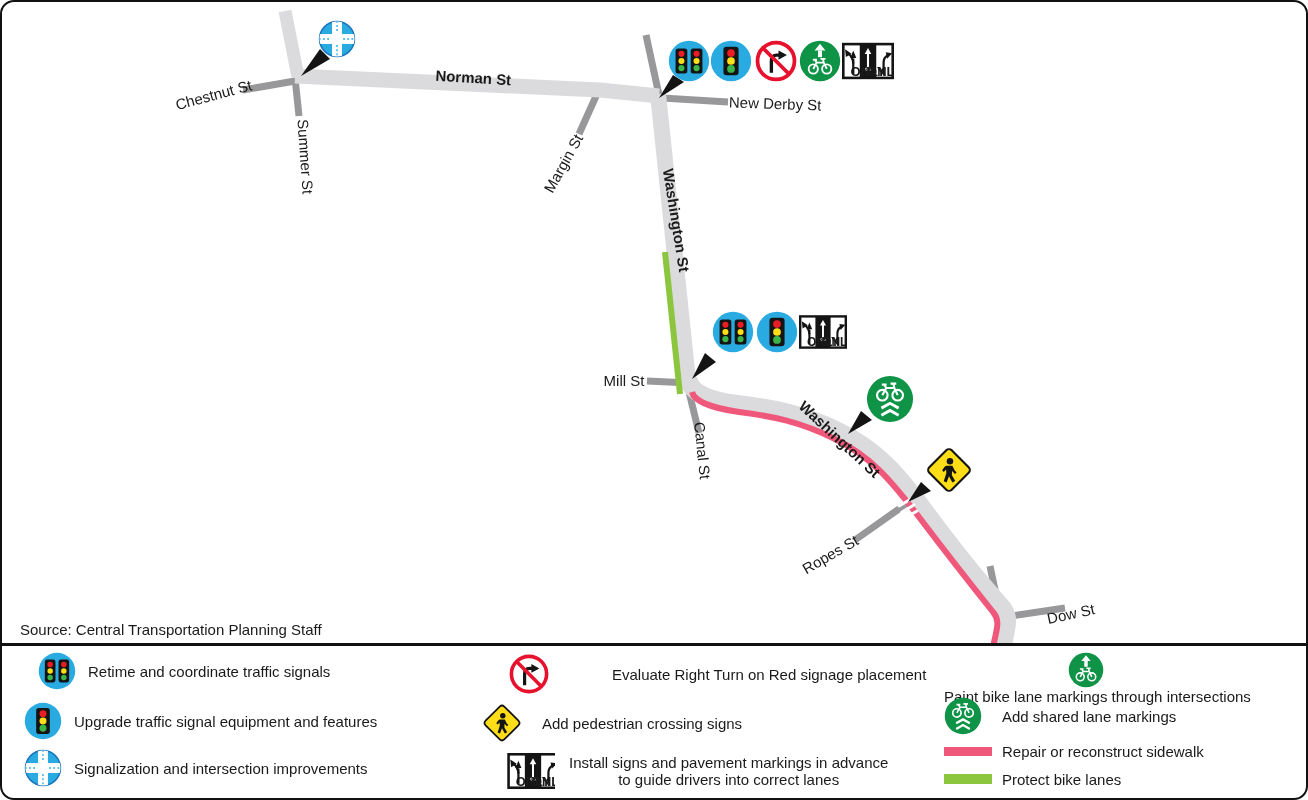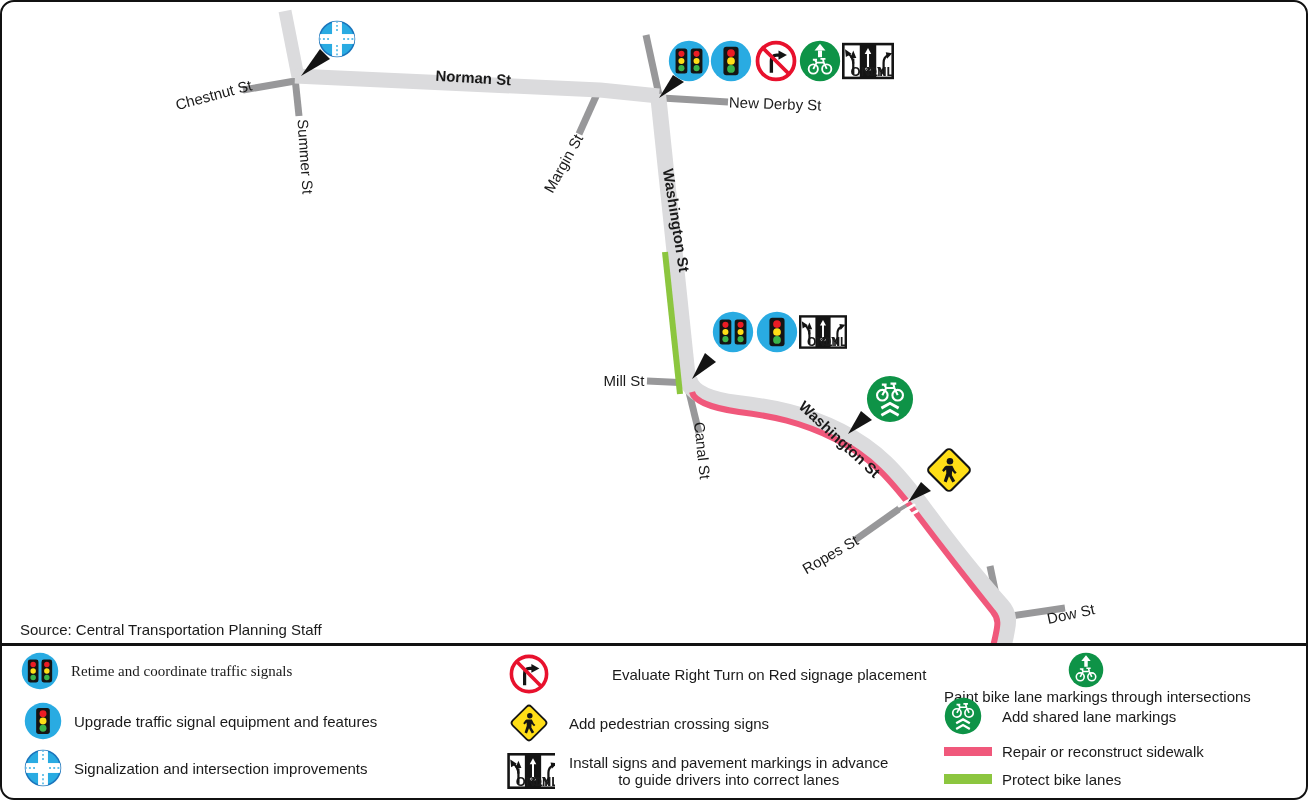--- a/index.html
+++ b/index.html
@@ -185,21 +185,21 @@
     <text transform="translate(831,557) rotate(-30)" text-anchor="middle">Ropes St</text>
     <text transform="translate(1070,617) rotate(-12)" text-anchor="middle">Dow St</text>
 
     <text x="18" y="633">Source: Central Transportation Planning Staff</text>
   </svg>
 
   <div class="divider"></div>
 
   <div>
 
-    <div class="legend-row" style="left:19px; top:650px; height:38px;font-family:Liberation Serif, serif;">
+    <div class="legend-row" style="left:36px; top:650px; height:38px;">
       <span class="licon" style="width:40px; margin-right:10px;">
         <svg width="38" height="38">
             <use href="#sym-retime" width="38" height="38"></use>
           </svg>
       </span>
       <span class="ltext">Retime and coordinate traffic signals</span>
     </div>
     <div class="legend-row" style="left:22px; top:700px; height:38px;">
       <span class="licon" style="width:40px; margin-right:10px;">
         <svg width="38" height="38">
@@ -218,21 +218,21 @@
     </div>
 
     <div class="legend-row" style="left:507px; top:653px; height:38px;gap:43px;">
       <span class="licon" style="width:46px; margin-right:14px;">
         <svg width="40" height="40">
             <use href="#sym-nrt" width="40" height="40"></use>
           </svg>
       </span>
       <span class="ltext">Evaluate  Right Turn on Red signage placement</span>
     </div>
-    <div class="legend-row" style="left:507px; top:702px; height:38px;justify-content:center;">
+    <div class="legend-row" style="left:480px; top:702px; height:38px;justify-content:center;">
       <span class="licon" style="width:46px; margin-right:14px;">
         <svg width="40" height="40">
             <use href="#sym-pedsign" width="40" height="40"></use>
           </svg>
       </span>
       <span class="ltext">Add pedestrian crossing signs</span>
     </div>
     <div class="legend-row" style="left:505px; top:751px; height:36px;text-align:center;">
       <span class="licon" style="width:48px; margin-right:14px;">
         <svg width="52" height="36">

